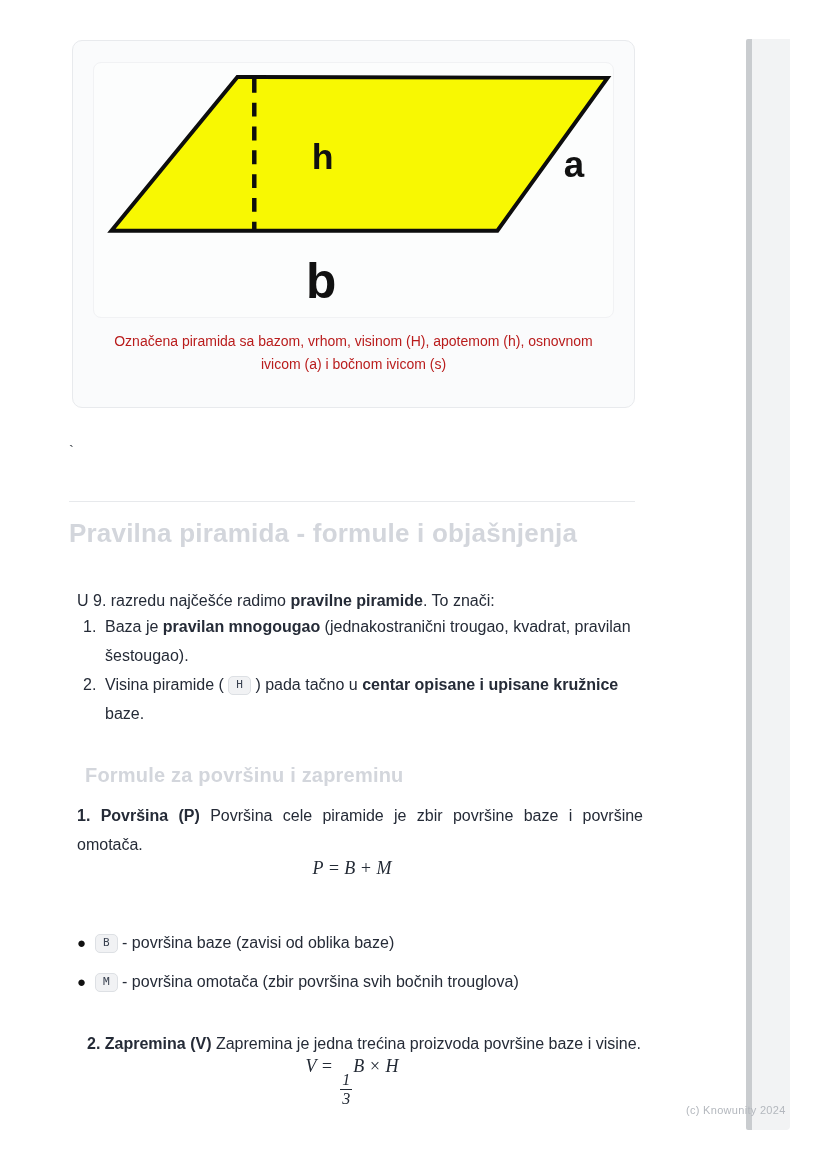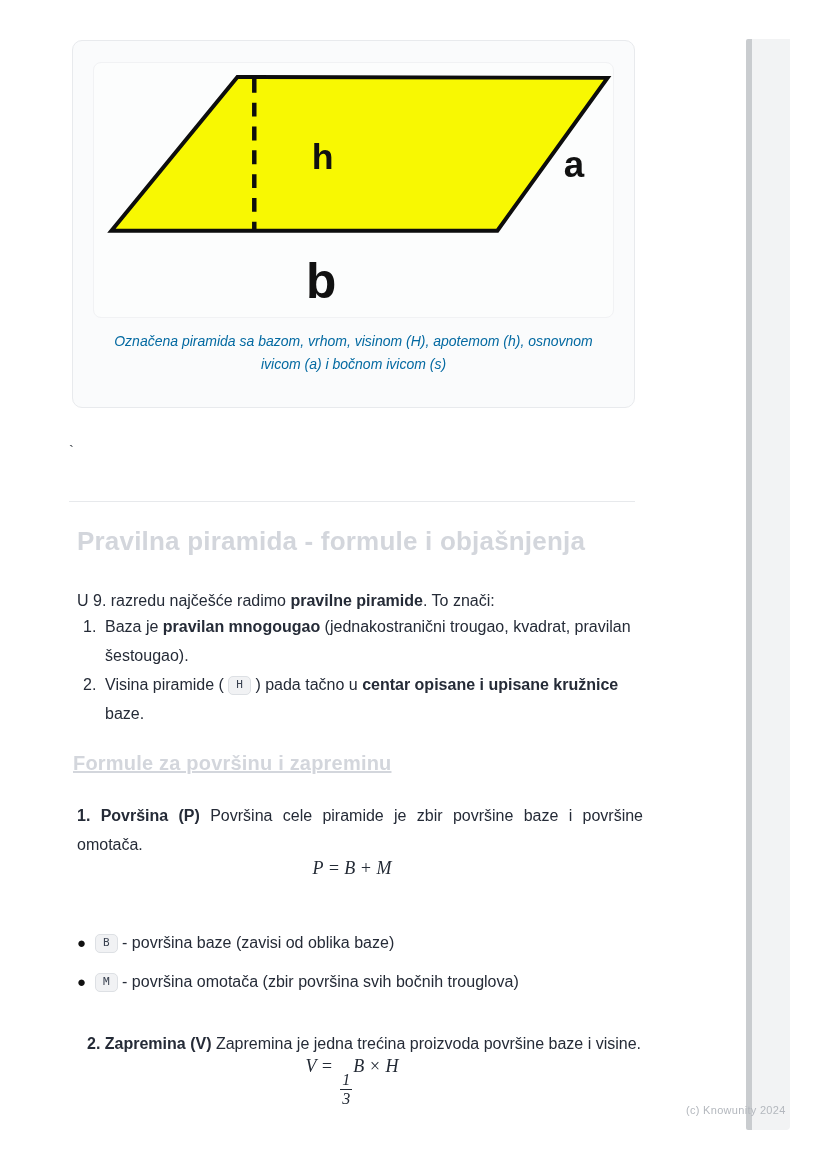--- a/index.html
+++ b/index.html
@@ -16,21 +16,21 @@
     background:#fafbfc;border:1px solid #e8eaed;border-radius:10px;
     box-sizing:border-box;padding:21px 20px 0 20px;
   }
   .figure-image{
     width:521px;height:256px;background:#fcfdfd;border:1px solid #f1f2f4;
     border-radius:8px;box-sizing:border-box;overflow:hidden;
   }
   .figure-image svg{display:block;width:100%;height:100%;}
   .figure-caption{
     margin:12px auto 16px auto;max-width:500px;
-    font-style:italic;font-size:14px;line-height:1.65;color:#0369a1;
+    font-size:14px;line-height:1.65;color:#b91c1c;
     text-align:center;
   }
   
   .stray-backtick{
     position:absolute;left:69px;top:442px;font-size:15px;color:#3a4047;
   }
   
   .divider{
     position:absolute;left:69px;top:501px;width:566px;height:1px;
     background:#e7e9ec;
@@ -104,38 +104,38 @@
       <text x="212" y="237" font-family="Liberation Sans, sans-serif" font-size="50" font-weight="bold" fill="#111">b</text>
     </svg>
   </div>
   <div class="figure-caption">Označena piramida sa bazom, vrhom, visinom (H), apotemom (h), osnovnom ivicom (a) i bočnom ivicom (s)</div>
 </div>
 
 <span class="stray-backtick">`</span>
 
 <div class="divider"></div>
 
-<h1 class="main-heading" style="margin:8px;">Pravilna piramida - formule i objašnjenja</h1>
+<h1 class="main-heading" style="margin:0;">Pravilna piramida - formule i objašnjenja</h1>
 
 <p class="intro-para body-text" style="margin:8px;">
   <span>U 9. razredu najčešće radimo </span><b>pravilne piramide</b><span>. To znači:</span>
 </p>
 
 <ol class="numbered-list body-text">
   <li>
     <span class="marker">1.</span>
     <span>Baza je </span><b>pravilan mnogougao</b><span> (jednakostranični trougao, kvadrat, pravilan šestougao).</span>
   </li>
   <li>
     <span class="marker">2.</span>
     <span>Visina piramide ( </span><span class="code-chip">H</span><span> ) pada tačno u </span><b>centar opisane i upisane kružnice</b><span> baze.</span>
   </li>
 </ol>
 
-<h2 class="sub-heading" style="margin:4px;text-decoration:underline;">Formule za površinu i zapreminu</h2>
+<h2 class="sub-heading" style="margin:16px;">Formule za površinu i zapreminu</h2>
 
 <p class="para-1 body-text" style="margin:8px;">
   <b>1. Površina (P)</b><span> Površina cele piramide je zbir površine baze i površine omotača.</span>
 </p>
 
 <div class="formula formula-p">P = B + M</div>
 
 <ul class="bullet-list body-text">
   <li>
     <span class="dot">●</span>

